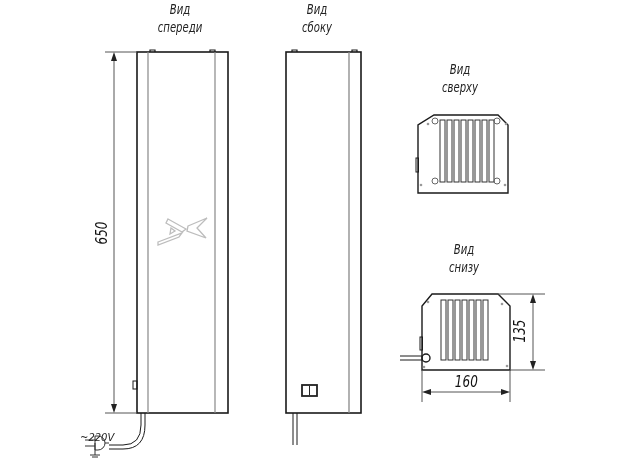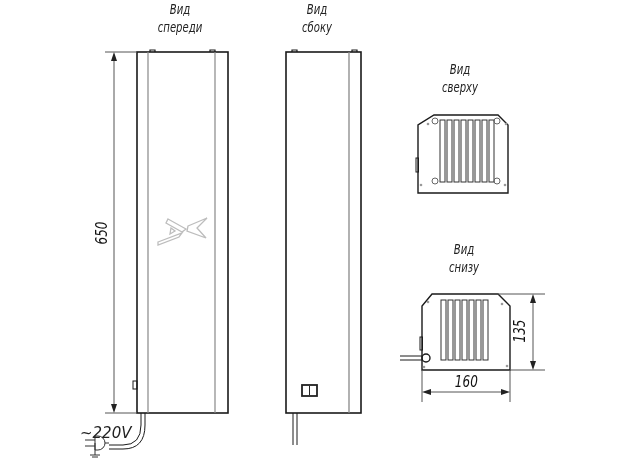--- a/index.html
+++ b/index.html
@@ -1,20 +1,20 @@
 <!DOCTYPE html>
 <html><head>
 <meta charset="utf-8">
 <style>
   html,body{margin:0;padding:0;background:#fff;}
   body{width:624px;height:460px;position:relative;overflow:hidden;font-family:"DejaVu Sans",sans-serif;}
   svg{position:absolute;left:0;top:0;}
   .lbl{position:absolute;font-family:"DejaVu Sans Condensed","DejaVu Sans",sans-serif;font-style:italic;font-size:14px;color:#222;text-align:center;line-height:18px;transform:scaleX(0.8);transform-origin:center;white-space:nowrap;}
   .dim{position:absolute;font-family:"DejaVu Sans",sans-serif;font-style:italic;font-size:15px;color:#111;transform-origin:center;white-space:nowrap;}
-  .small{position:absolute;font-family:"DejaVu Sans",sans-serif;font-style:italic;font-size:15px;color:#222;white-space:nowrap;}
+  .small{position:absolute;font-family:"DejaVu Sans",sans-serif;font-style:italic;font-size:10px;color:#222;white-space:nowrap;margin-top:8px;}
 </style>
 </head>
 <body>
 
 <svg width="624" height="460" viewBox="0 0 624 460">
 
   <g fill="none" stroke="#1a1a1a">
     <rect x="137" y="52" width="91" height="361" stroke-width="1.6"></rect>
     <line x1="148" y1="52" x2="148" y2="413" stroke="#888" stroke-width="1.2"></line>
     <line x1="215" y1="52" x2="215" y2="413" stroke="#888" stroke-width="1.2"></line>

